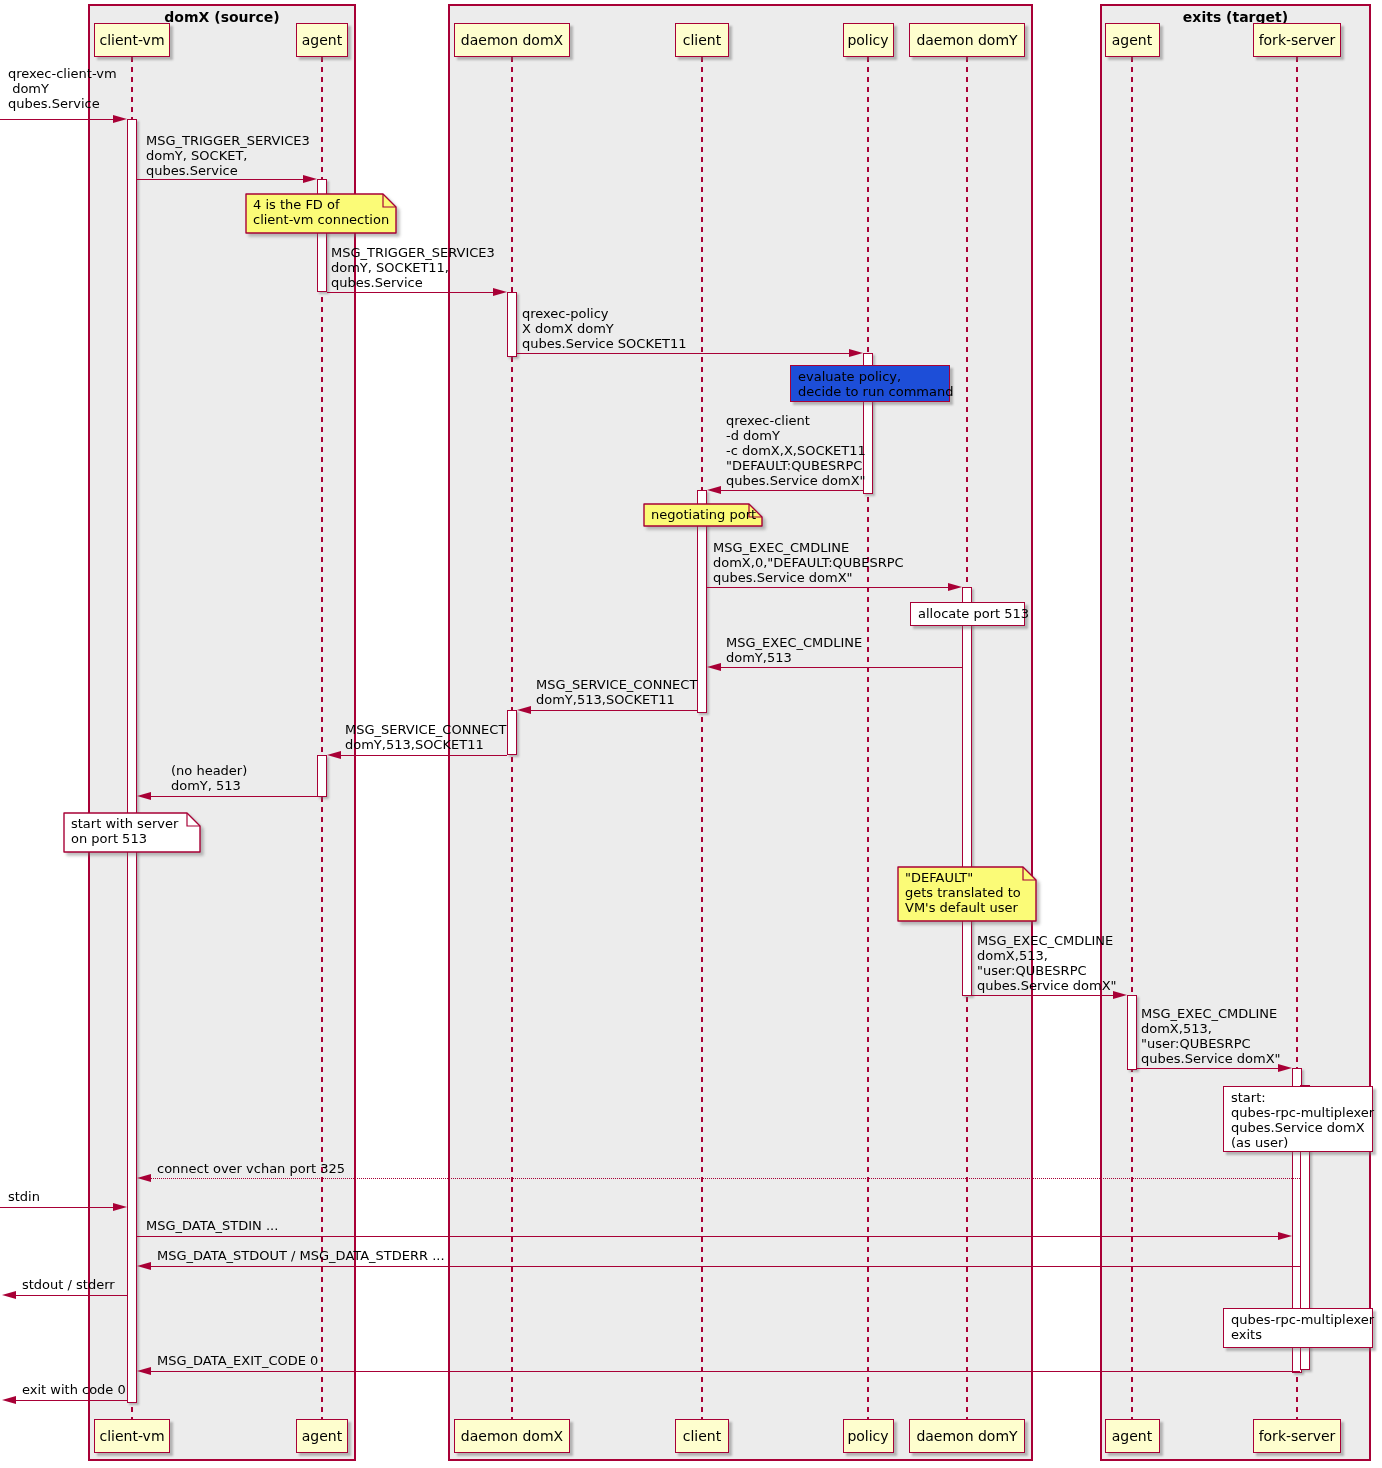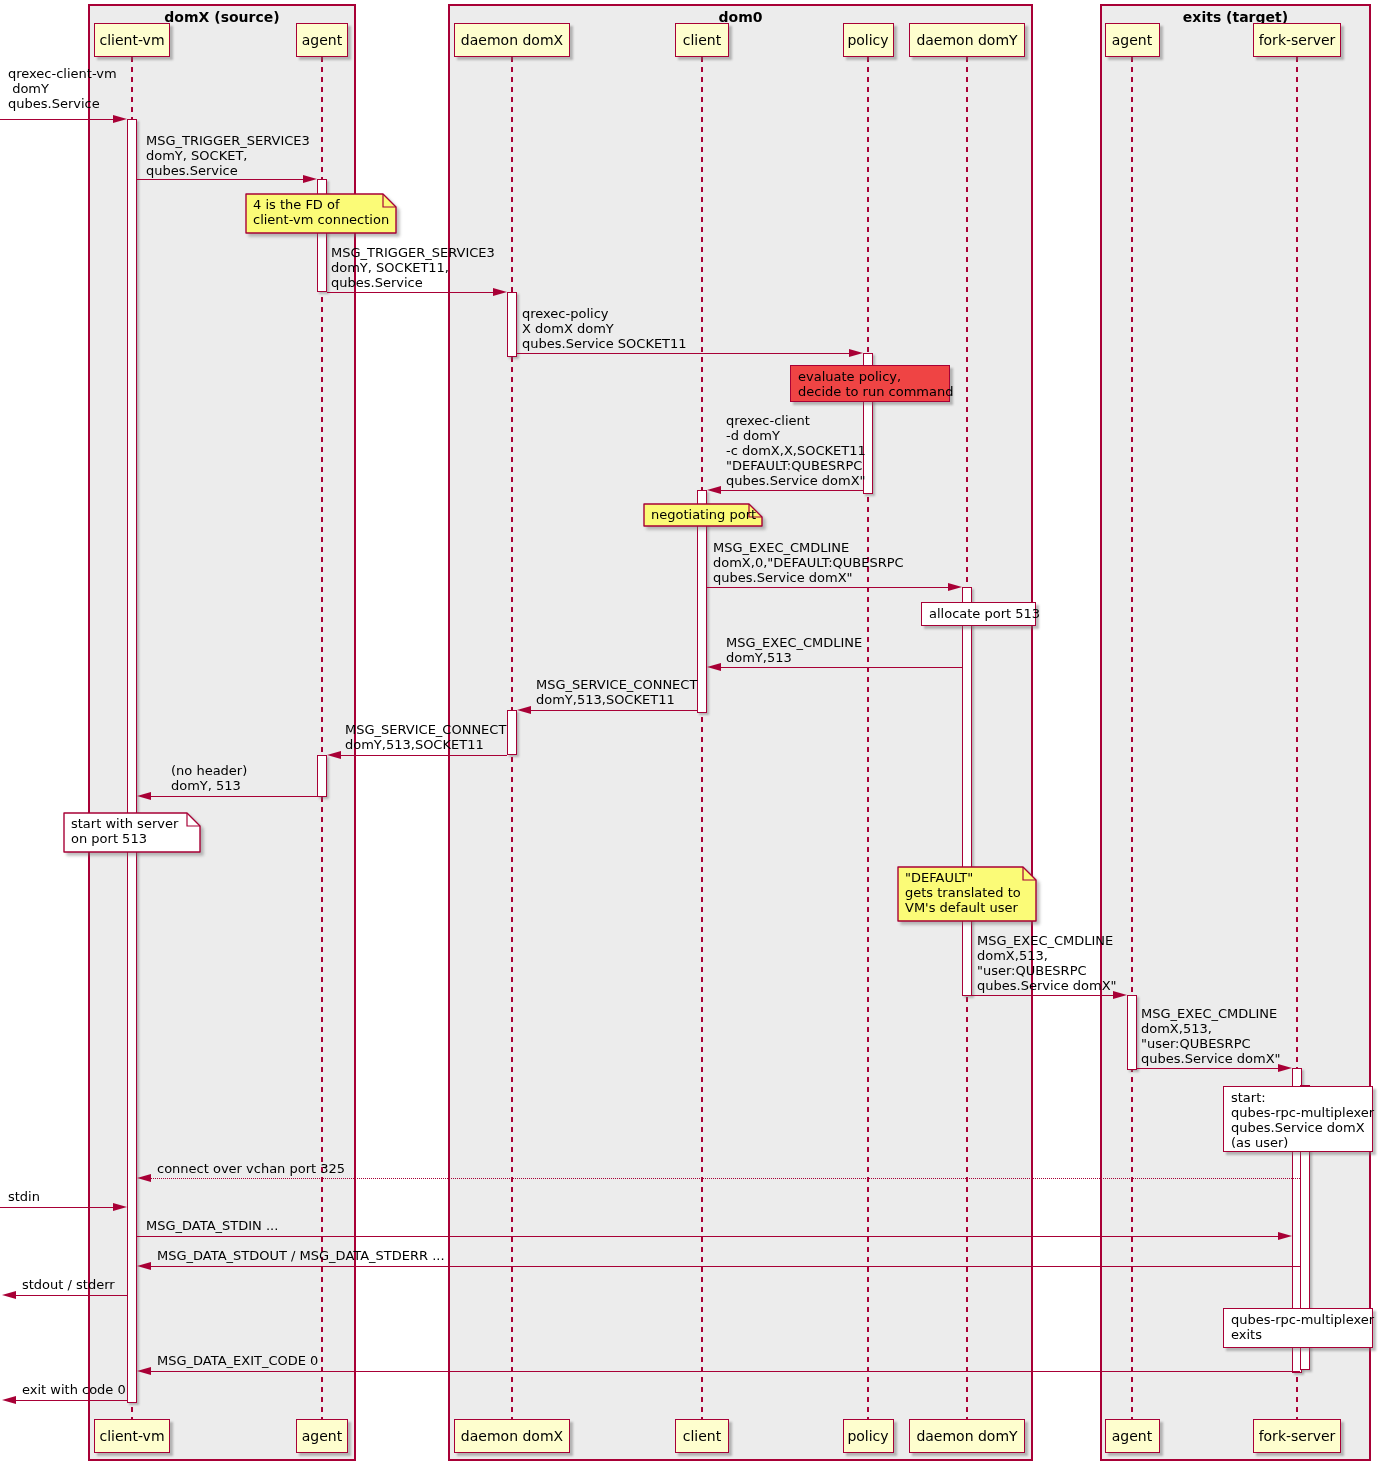--- a/index.html
+++ b/index.html
@@ -34,21 +34,20 @@
   .note-text { position:absolute; left:0; top:0; right:0; bottom:0; padding:4px 8px; }
   .note-wrap.plain .note-text { padding:3px 7px; }
 </style>
 </head>
 <body>
 
 <div id="diagram" style="width: 1382px; height: 1468px;">
     <div class="group" style="left: 88px; top: 4px; width: 268px; height: 1457px;"></div>
     <div class="group-title" style="left: 88px; top: 9px; width: 268px;">domX (source)</div>
     <div class="group" style="left: 448px; top: 4px; width: 585px; height: 1457px;"></div>
-    <div class="group-title" style="left: 448px; top: 9px; width: 585px;">dom0</div>
     <div class="group" style="left: 1100px; top: 4px; width: 271px; height: 1457px;"></div>
     <div class="group-title" style="left: 1100px; top: 9px; width: 271px;">exits (target)</div>
     <div class="lifeline" style="left: 131px; top: 57px; height: 1362px;"></div>
     <div class="pbox" style="left: 94px; top: 23px; width: 76px; height: 34px;">client-vm</div>
     <div class="pbox" style="left: 94px; top: 1419px; width: 76px; height: 34px;">client-vm</div>
     <div class="lifeline" style="left: 321px; top: 57px; height: 1362px;"></div>
     <div class="pbox" style="left: 296px; top: 23px; width: 52px; height: 34px;">agent</div>
     <div class="pbox" style="left: 296px; top: 1419px; width: 52px; height: 34px;">agent</div>
     <div class="lifeline" style="left: 511px; top: 57px; height: 1362px;"></div>
     <div class="pbox" style="left: 454px; top: 23px; width: 116px; height: 34px;">daemon domX</div>
@@ -133,26 +132,26 @@
     <div class="arrow-line" style="left: 141px; top: 1371px; width: 1159px;"></div>
     <div class="head head-left" style="left: 137px; top: 1367px;"></div>
     <div class="msg-label" style="left: 157px; top: 1353px;"><div class="msg-line">MSG_DATA_EXIT_CODE 0</div></div>
     <div class="arrow-line" style="left: 6px; top: 1400px; width: 121px;"></div>
     <div class="head head-left" style="left: 2px; top: 1396px;"></div>
     <div class="msg-label" style="left: 22px; top: 1382px;"><div class="msg-line">exit with code 0</div></div>
     <div class="note-wrap" style="left: 245px; top: 193px; width: 152px; height: 41px;"><svg width="152" height="41" viewBox="0 0 152 41">
         <path d="M1,1 H138 L151,14 V40 H1 Z" fill="#fbfb77" stroke="#a80036" stroke-width="1.4" stroke-linejoin="round"></path>
         <path d="M138,1 V14 H151" fill="none" stroke="#a80036" stroke-width="1.2"></path>
       </svg><div class="note-text"><div class="note-line">4 is the FD of</div><div class="note-line">client-vm connection</div></div></div>
-    <div class="note-wrap plain" style="left: 790px; top: 365px; width: 160px; height: 37px; background: #ef4444;"><div class="note-text"><div class="note-line">evaluate policy,</div><div class="note-line">decide to run command</div></div></div>
+    <div class="note-wrap plain" style="left: 790px; top: 365px; width: 160px; height: 37px; background: #1d4ed8;"><div class="note-text"><div class="note-line">evaluate policy,</div><div class="note-line">decide to run command</div></div></div>
     <div class="note-wrap" style="left: 643px; top: 503px; width: 120px; height: 24px;"><svg width="120" height="24" viewBox="0 0 120 24">
         <path d="M1,1 H106 L119,14 V23 H1 Z" fill="#fbfb77" stroke="#a80036" stroke-width="1.4" stroke-linejoin="round"></path>
         <path d="M106,1 V14 H119" fill="none" stroke="#a80036" stroke-width="1.2"></path>
       </svg><div class="note-text"><div class="note-line">negotiating port</div></div></div>
-    <div class="note-wrap plain" style="left: 910px; top: 602px; width: 115px; height: 24px; background: rgb(255, 255, 255); margin-left: 11px;"><div class="note-text"><div class="note-line">allocate port 513</div></div></div>
+    <div class="note-wrap plain" style="left: 910px; top: 602px; width: 115px; height: 24px; background: rgb(255, 255, 255);"><div class="note-text"><div class="note-line">allocate port 513</div></div></div>
     <div class="note-wrap" style="left: 63px; top: 812px; width: 138px; height: 41px;"><svg width="138" height="41" viewBox="0 0 138 41">
         <path d="M1,1 H124 L137,14 V40 H1 Z" fill="#ffffff" stroke="#a80036" stroke-width="1.4" stroke-linejoin="round"></path>
         <path d="M124,1 V14 H137" fill="none" stroke="#a80036" stroke-width="1.2"></path>
       </svg><div class="note-text"><div class="note-line">start with server</div><div class="note-line">on port 513</div></div></div>
     <div class="note-wrap" style="left: 897px; top: 866px; width: 140px; height: 56px;"><svg width="140" height="56" viewBox="0 0 140 56">
         <path d="M1,1 H126 L139,14 V55 H1 Z" fill="#fbfb77" stroke="#a80036" stroke-width="1.4" stroke-linejoin="round"></path>
         <path d="M126,1 V14 H139" fill="none" stroke="#a80036" stroke-width="1.2"></path>
       </svg><div class="note-text"><div class="note-line">"DEFAULT"</div><div class="note-line">gets translated to</div><div class="note-line">VM's default user</div></div></div>
     <div class="note-wrap plain" style="left: 1223px; top: 1086px; width: 150px; height: 66px; background: rgb(255, 255, 255);"><div class="note-text"><div class="note-line">start:</div><div class="note-line">qubes-rpc-multiplexer</div><div class="note-line">qubes.Service domX</div><div class="note-line">(as user)</div></div></div>
     <div class="note-wrap plain" style="left: 1223px; top: 1308px; width: 150px; height: 40px; background: rgb(255, 255, 255);"><div class="note-text"><div class="note-line">qubes-rpc-multiplexer</div><div class="note-line">exits</div></div></div>

